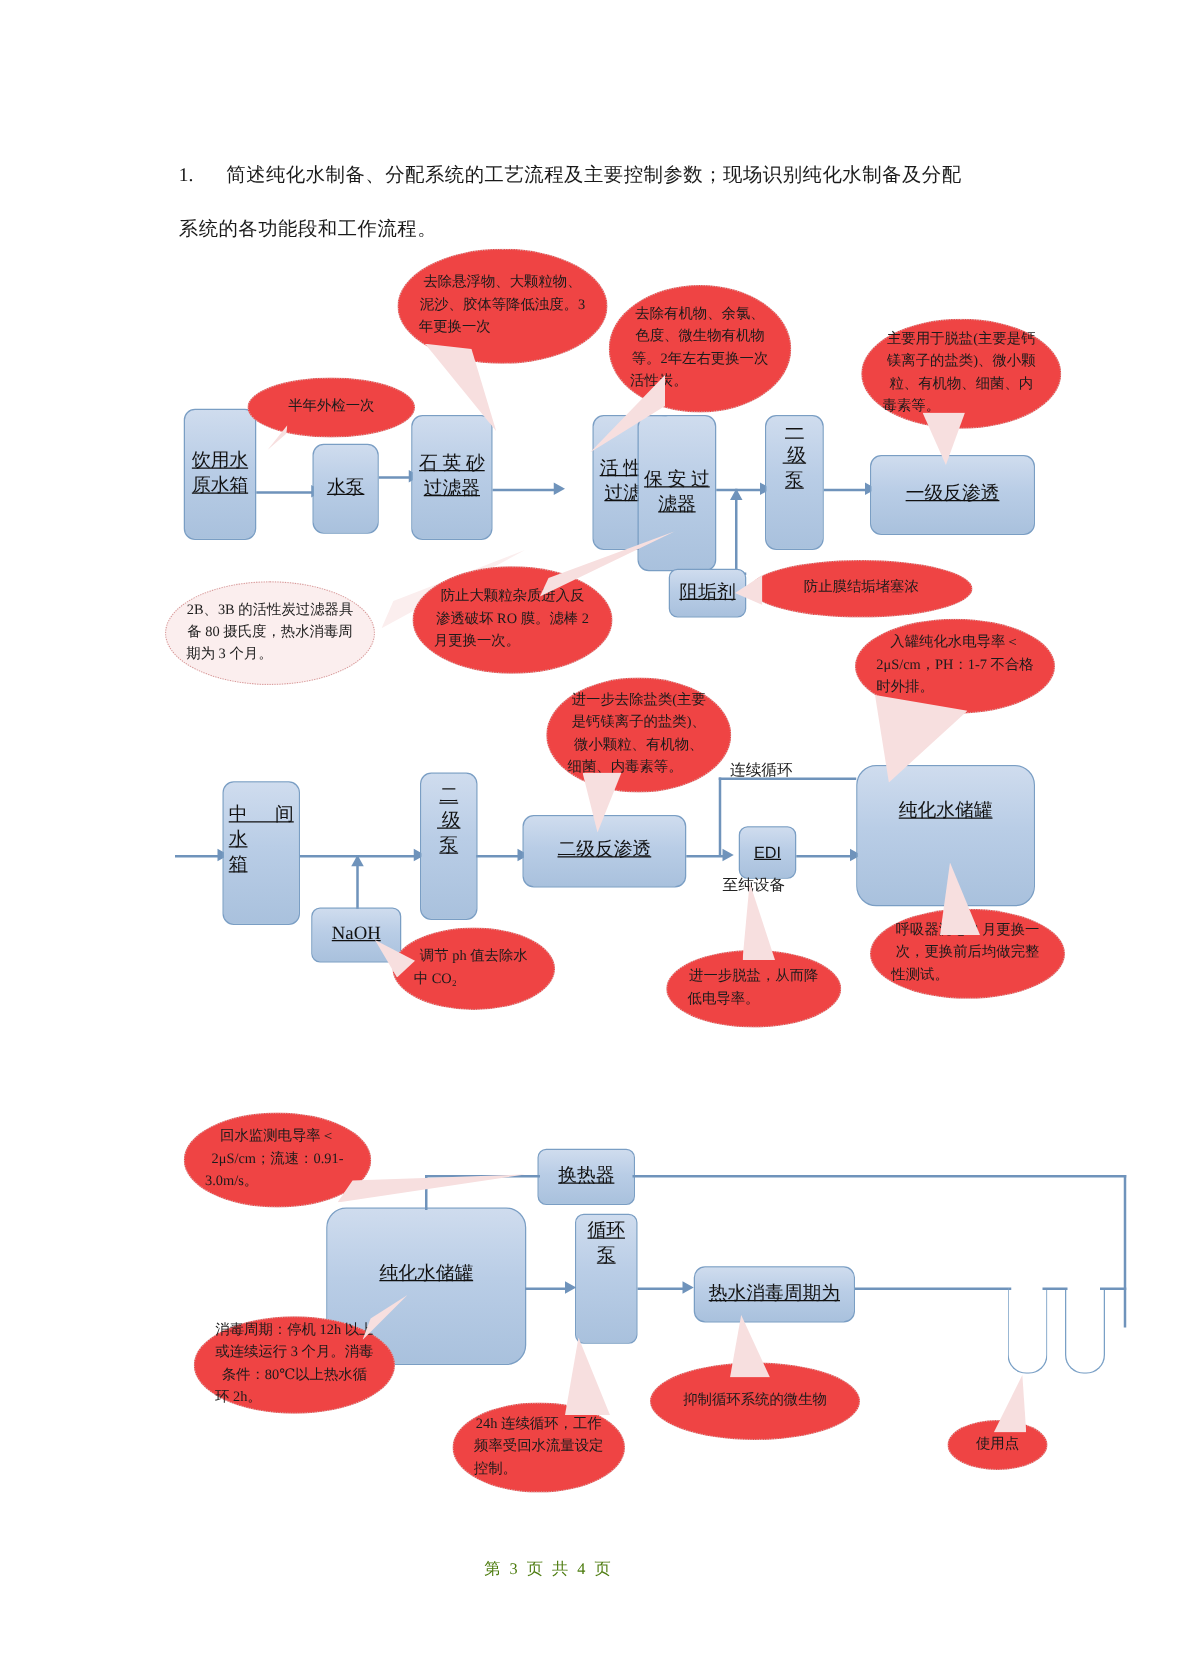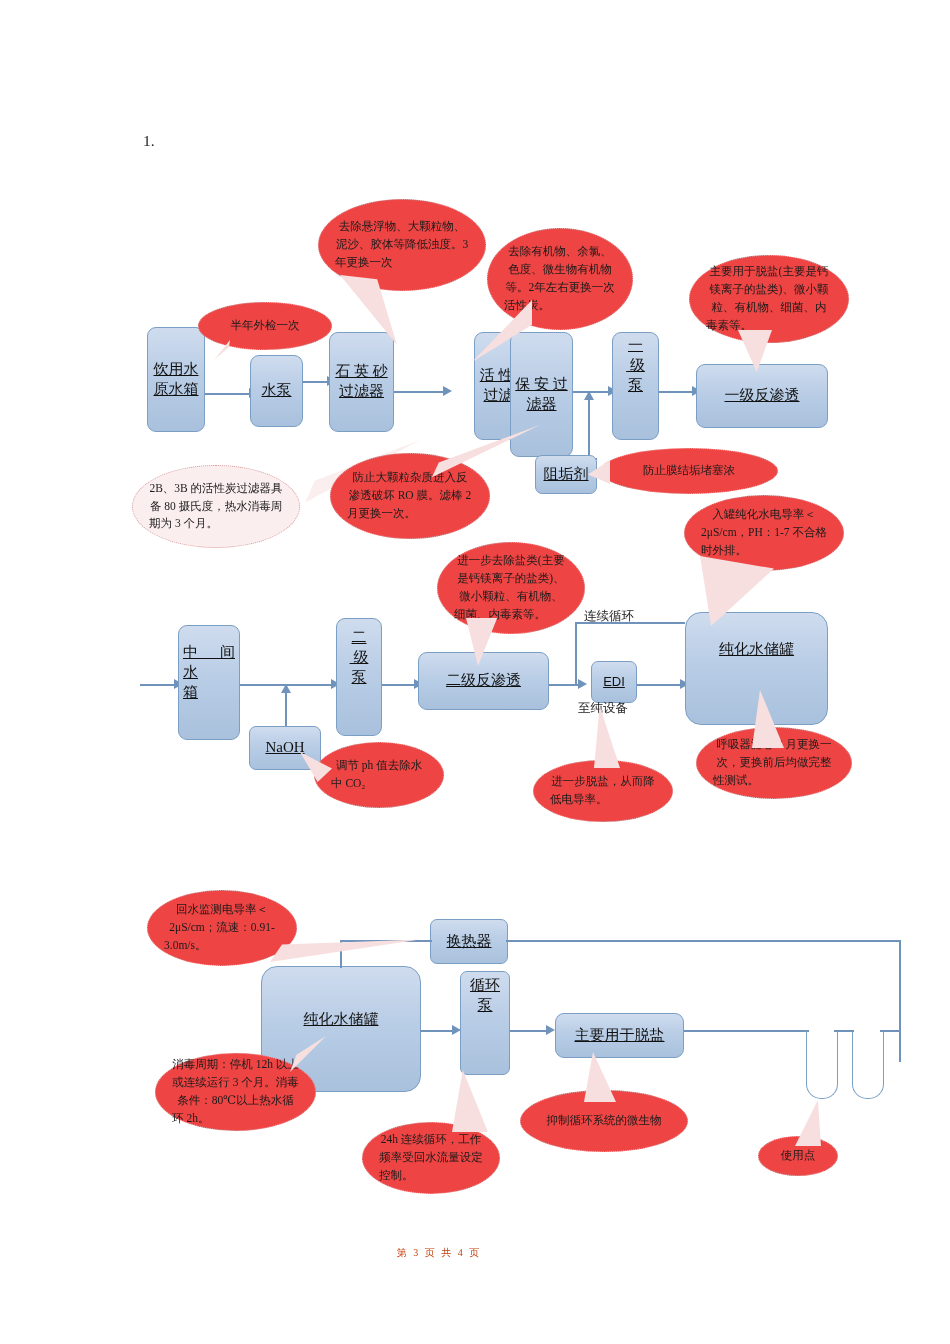--- a/index.html
+++ b/index.html
@@ -55,32 +55,34 @@
   .tail{position:absolute;background:#f7dfdf;border:0;}
   .tail.pale{background:#fbeeee;}
 
   .lbl{position:absolute;font-size:12.5px;color:#222;}
 
   
   .pipe{position:absolute;border:1.6px solid #7aa0c6;background:transparent;}
 
   .footer{
     position:absolute;left:0;top:1246px;width:878px;text-align:center;
-    font-size:10px;letter-spacing:2px;color:#c2410c;
+    font-size:13px;letter-spacing:2px;color:#4d7c0f;
   }
 </style>
 </head>
 <body>
 
 <div class="page">
 
   <div class="q-block">
     <div class="q-line">
       <span class="q-num">1.</span>
-    </div>
+      <span class="q-text">简述纯化水制备、分配系统的工艺流程及主要控制参数；现场识别纯化水制备及分配</span>
+    </div>
+    <div class="q-line2">系统的各功能段和工作流程。</div>
   </div>
 
   <div>
 
     <div class="ln lnh" style="left:205px;top:393px;width:46px;"></div>
     <div class="arr r" style="left:249px;top:388px;"></div>
 
     <div class="ln lnh" style="left:303px;top:381px;width:27px;"></div>
     <div class="arr r" style="left:327px;top:376px;"></div>
 
@@ -237,21 +239,21 @@
     <div class="box tank" style="left:261px;top:966px;width:160px;height:126px;">
       <span style="margin-top:-18px;">纯化水储罐</span>
     </div>
     <div class="box sq" style="left:430px;top:919px;width:78px;height:45px;">
       <span>换热器</span>
     </div>
     <div class="box sq" style="left:460px;top:971px;width:50px;height:104px;">
       <span style="margin-top:-54px;">循环泵</span>
     </div>
     <div class="box" style="left:555px;top:1013px;width:129px;height:45px;">
-      <span>主要用于脱盐</span>
+      <span>热水消毒周期为</span>
     </div>
 
     <div class="ln lnv" style="left:340px;top:940px;height:28px;"></div>
     <div class="ln lnh" style="left:340px;top:940px;width:92px;"></div>
 
     <div class="ln lnh" style="left:506px;top:940px;width:395px;"></div>
     <div class="ln lnv" style="left:899px;top:940px;height:122px;"></div>
 
     <div class="ln lnh" style="left:420px;top:1030px;width:36px;"></div>
     <div class="arr r" style="left:452px;top:1025px;"></div>

